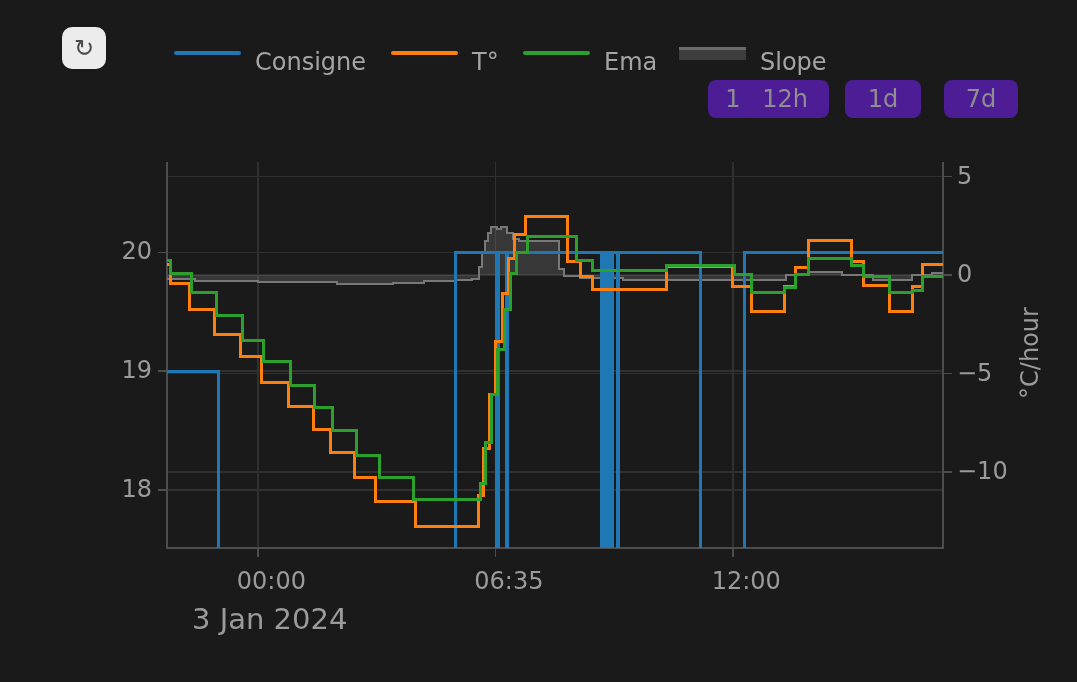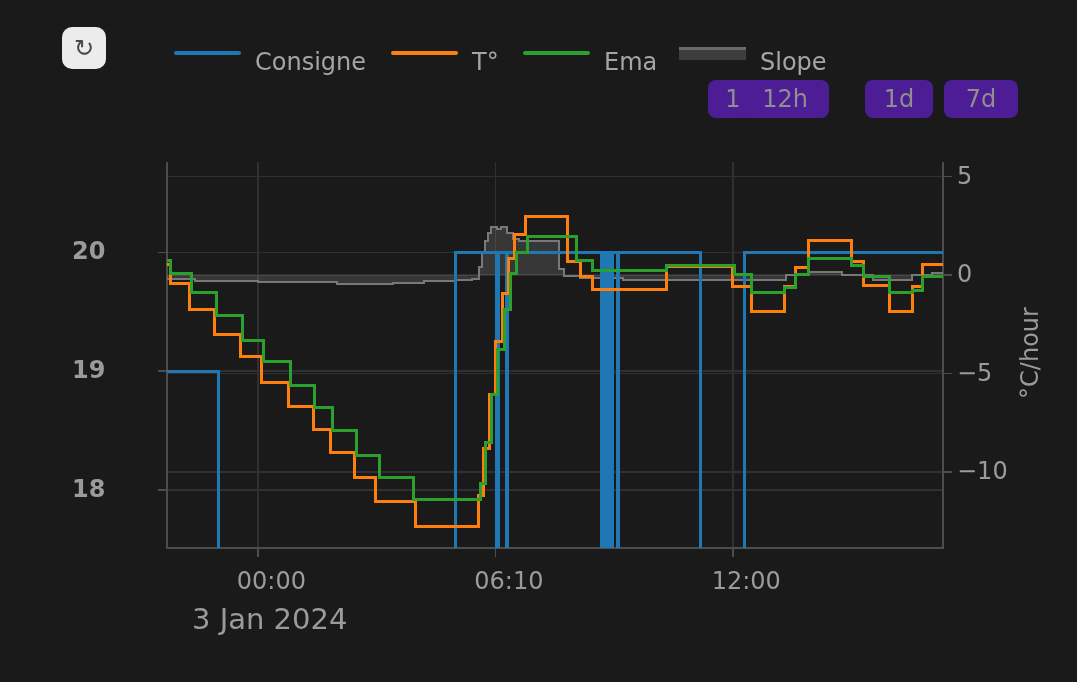--- a/index.html
+++ b/index.html
@@ -12,21 +12,21 @@
   .legend-item{position:absolute;top:38px;height:30px;display:flex;align-items:center;cursor:pointer;}
   .sw-line{display:inline-block;width:67px;height:4px;border-radius:2px;}
   .sw-band{display:inline-block;width:67px;height:10px;background:#3d3d3d;border-top:3px solid #6a6a6a;}
   .legend-label{color:#a5a5a5;font-size:24px;margin-left:14px;white-space:nowrap;margin-top:17px;}
   .range-btn{position:absolute;top:80px;height:38px;background:#4c1d95;border:none;border-radius:8px;
              color:#8f8f8f;font-size:24px;text-align:center;cursor:pointer;padding:0;
              font-family:"DejaVu Sans",sans-serif;}
   svg.chart{position:absolute;left:0;top:0;}
   .tick-label{position:absolute;color:#9b9b9b;font-size:24px;line-height:26px;pointer-events:none;}
   .xlab{width:96px;text-align:right;}
-  .ylabL{width:80px;font-weight:bold;}
+  .ylabL{width:80px;text-align:right;}
   .ylabR{width:80px;text-align:left;}
   .date-label{position:absolute;left:192px;top:602px;color:#9b9b9b;font-size:29px;}
   .raxis-title{position:absolute;left:956px;top:340px;width:145px;height:26px;color:#9b9b9b;
                font-size:24px;text-align:center;transform:rotate(-90deg);transform-origin:center;}
 </style>
 </head>
 <body>
 
 <div class="panel">
 
@@ -46,21 +46,21 @@
       <span class="legend-label">Ema</span>
     </div>
     <div class="legend-item" style="left:679px">
       <span class="sw-band"></span>
       <span class="legend-label">Slope</span>
     </div>
   </div>
 
   <button class="range-btn" style="left:708px;width:65px">1h</button>
   <button class="range-btn" style="left:741px;width:88px">12h</button>
-  <button class="range-btn" style="left:865px;width:68px">1d</button>
+  <button class="range-btn" style="left:845px;width:76px">1d</button>
   <button class="range-btn" style="left:944px;width:74px">7d</button>
 
   <svg class="chart" width="1077" height="682" viewBox="0 0 1077 682">
       <line x1="258.0147883732789" x2="258.0147883732789" y1="162" y2="548" stroke="#303030" stroke-width="1.5" shape-rendering="crispEdges"></line>
       <line x1="495.44467108618056" x2="495.44467108618056" y1="162" y2="548" stroke="#303030" stroke-width="1.5" shape-rendering="crispEdges"></line>
       <line x1="732.8745537990822" x2="732.8745537990822" y1="162" y2="548" stroke="#303030" stroke-width="1.5" shape-rendering="crispEdges"></line>
       <line x1="167" x2="943" y1="252.26461538461558" y2="252.26461538461558" stroke="#303030" stroke-width="1.5" shape-rendering="crispEdges"></line>
       <line x1="167" x2="943" y1="371.03384615384635" y2="371.03384615384635" stroke="#303030" stroke-width="1.5" shape-rendering="crispEdges"></line>
       <line x1="167" x2="943" y1="489.8030769230771" y2="489.8030769230771" stroke="#303030" stroke-width="1.5" shape-rendering="crispEdges"></line>
       <line x1="167" x2="943" y1="176.57346938775515" y2="176.57346938775515" stroke="#303030" stroke-width="1.5" shape-rendering="crispEdges"></line>
@@ -91,19 +91,19 @@
       <div class="tick-label ylabL" style="left: 72px; top: 475.803px;">18</div>
     </div>
   <div>
       <div class="tick-label ylabR" style="left: 957px; top: 162.573px;">5</div>
       <div class="tick-label ylabR" style="left: 957px; top: 261.043px;">0</div>
       <div class="tick-label ylabR" style="left: 957px; top: 359.512px;">−5</div>
       <div class="tick-label ylabR" style="left: 957px; top: 457.982px;">−10</div>
     </div>
   <div>
       <div class="tick-label xlab" style="left: 210.015px; top: 568px;">00:00</div>
-      <div class="tick-label xlab" style="left: 447.445px; top: 568px;">06:10</div>
+      <div class="tick-label xlab" style="left: 447.445px; top: 568px;">06:35</div>
       <div class="tick-label xlab" style="left: 684.875px; top: 568px;">12:00</div>
     </div>
 
   <div class="raxis-title">°C/hour</div>
   <div class="date-label">3 Jan 2024</div>
 </div>
 
 </body></html>

